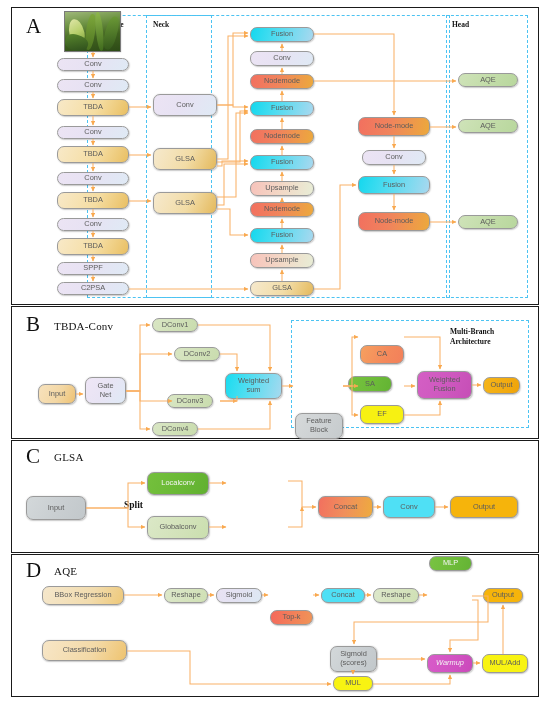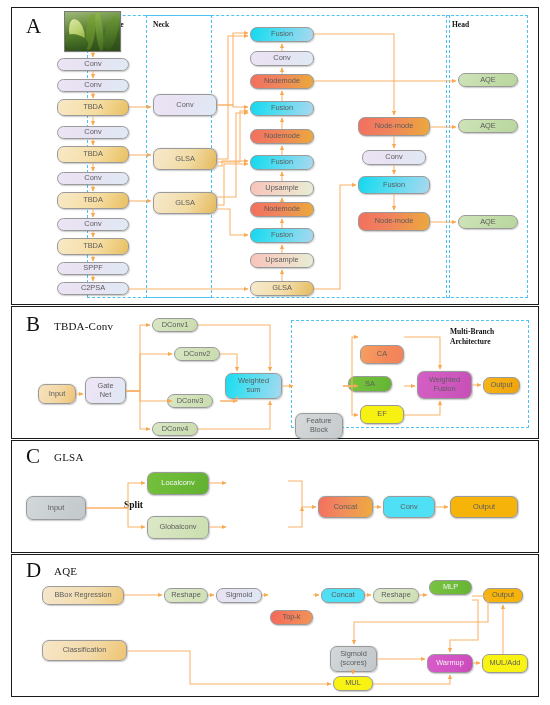--- a/index.html
+++ b/index.html
@@ -47,21 +47,21 @@
   .c-lgreen {background:linear-gradient(110deg,#74c03c 0%,#69b835 60%,#61b030 100%);}
   .c-pgreen {background:linear-gradient(120deg,#dbe8c7 0%,#d2e2b9 60%,#cadfae 100%);}
   .c-concat {background:linear-gradient(100deg,#f2705f 0%,#f08f5b 50%,#eeab3e 100%);}
   .c-cyan   {background:#4fe0f5;}
   .c-amber  {background:#f6b40b;}
   .c-soft   {background:linear-gradient(120deg,#e9e3f3 0%,#e3e2f2 50%,#dde9f4 100%);}
   .c-resh   {background:linear-gradient(120deg,#dde8cb 0%,#d5e3bd 60%,#cfe0b4 100%);}
   .c-topk   {background:linear-gradient(100deg,#f4695c 0%,#f28159 55%,#f09457 100%);}
   .c-mlp    {background:linear-gradient(110deg,#79c342 0%,#6dbb39 60%,#64b334 100%);}
   .c-yellow {background:#f8f312;}
-  .c-magenta{background:linear-gradient(110deg,#d85cc9 0%,#d152c2 60%,#ca49ba 100%);}
+  .c-magenta{background:linear-gradient(110deg,#d85cc9 0%,#d152c2 60%,#ca49ba 100%);font-style:italic;}
   .c-class  {background:linear-gradient(115deg,#f7e6c7 0%,#f3d9a6 60%,#eec36f 100%);}
   .c-bbox   {background:linear-gradient(115deg,#f5e7cc 0%,#f2dcae 60%,#eec878 100%);}
 
   .thumb{position:absolute;border:1px solid #7a7a7a;box-sizing:border-box;overflow:hidden;
          background:linear-gradient(170deg,#9fb87a 0%,#6f9445 30%,#40611f 62%,#2c4a16 100%);
          box-shadow:0.7px 0.9px 1.4px rgba(0,0,0,.25);}
   .thumb i{position:absolute;display:block;}
   .lf1{left:8%;top:18%;width:28%;height:64%;border-radius:50% 50% 40% 40%/60% 60% 40% 40%;
        background:linear-gradient(160deg,#dfe6a8,#b6cf6a 55%,#7ba03a);transform:rotate(-13deg);}
   .lf2{left:38%;top:5%;width:16%;height:92%;border-radius:45%;
@@ -194,21 +194,21 @@
   </div>
 
   <div class="node c-bbox" style="left:42px;top:586px;width:82px;height:19px;">BBox Regression</div>
   <div class="node c-class" style="left:42px;top:640px;width:85px;height:21px;">Classification</div>
 
   <div class="node c-resh" style="left:164px;top:588px;width:44px;height:15px;">Reshape</div>
   <div class="node c-soft" style="left:216px;top:588px;width:46px;height:15px;">Sigmoid</div>
   <div class="node c-topk" style="left:270px;top:588px;width:43px;height:15px;margin-top:22px;">Top-k</div>
   <div class="node c-cyan" style="left:321px;top:588px;width:44px;height:15px;">Concat</div>
   <div class="node c-resh" style="left:373px;top:588px;width:46px;height:15px;">Reshape</div>
-  <div class="node c-mlp" style="left:429px;top:580px;width:43px;height:15px;color:#f5f5f5;">MLP</div>
+  <div class="node c-mlp" style="left:429px;top:556px;width:43px;height:15px;color:#f5f5f5;">MLP</div>
   <div class="node c-amber" style="left:483px;top:588px;width:40px;height:15px;">Output</div>
 
   <div class="node c-gray" style="left:330px;top:646px;width:47px;height:26px;flex-direction:column;">
     <span>Sigmoid</span>
     <span>(scores)</span>
   </div>
   <div class="node c-yellow" style="left:333px;top:676px;width:40px;height:15px;">MUL</div>
   <div class="node c-magenta" style="left:427px;top:654px;width:46px;height:19px;color:#f3f3f3;">Warmup</div>
   <div class="node c-yellow" style="left:482px;top:654px;width:46px;height:19px;">MUL/Add</div>
 

